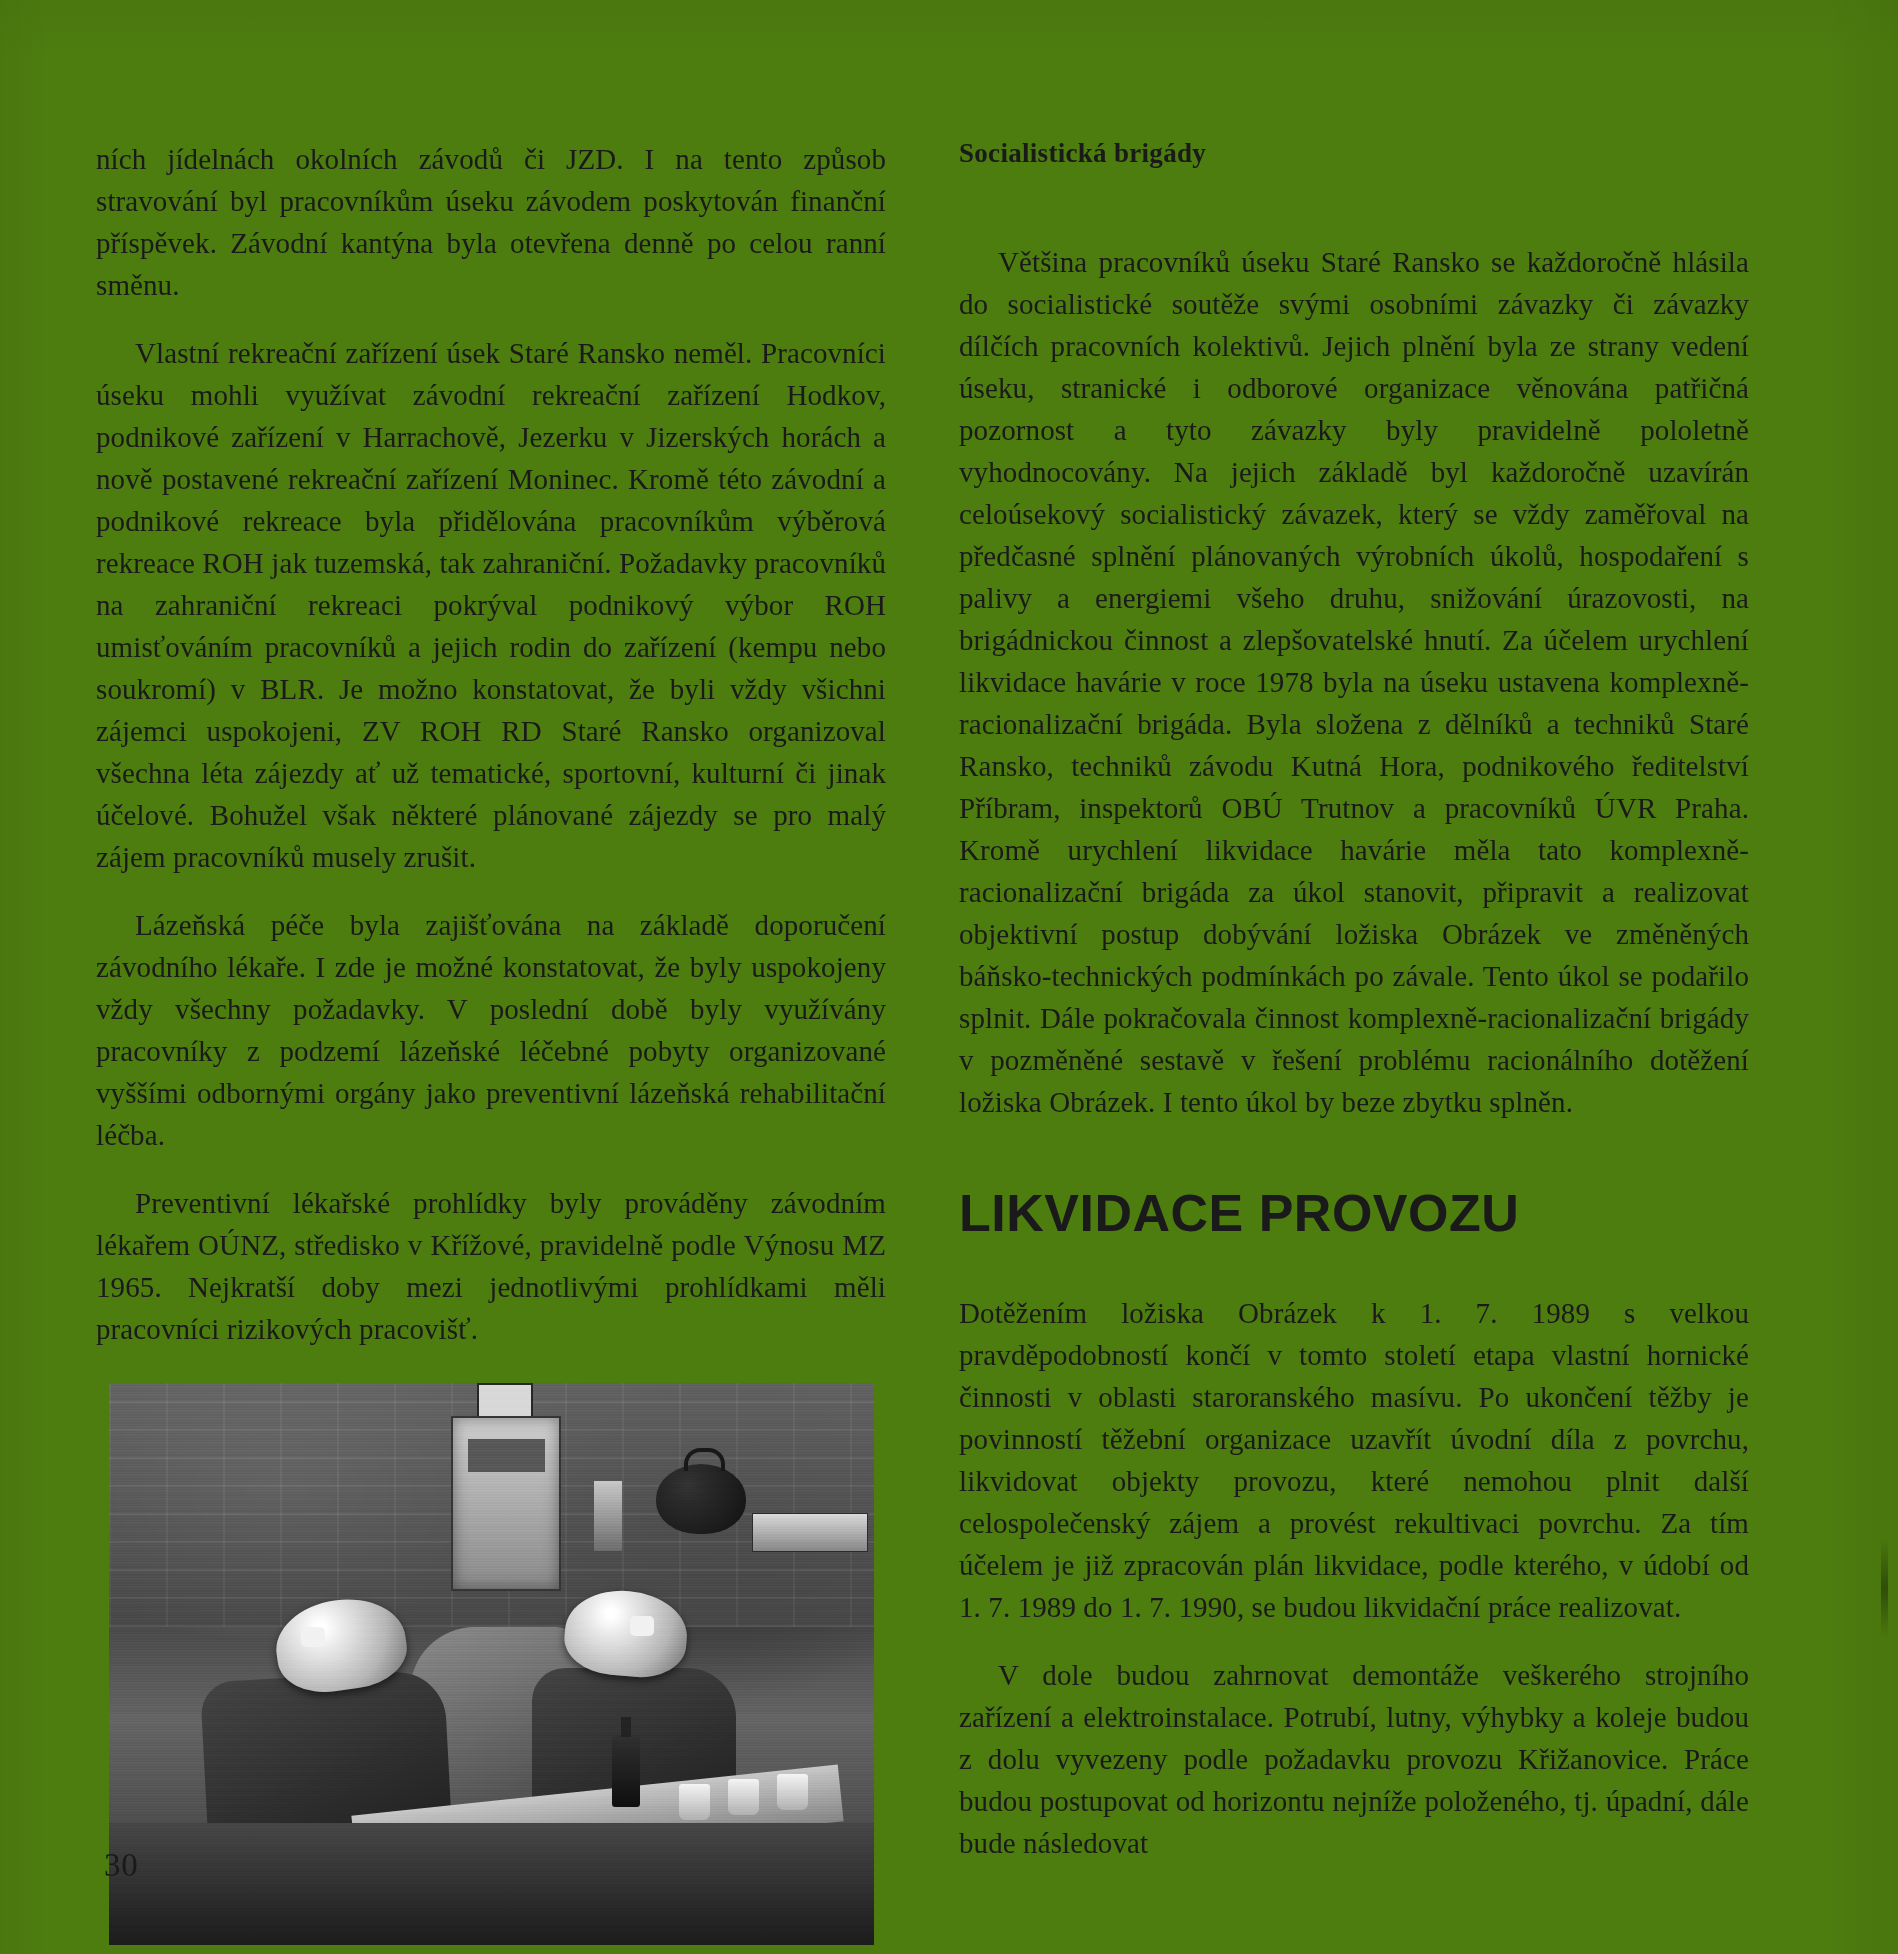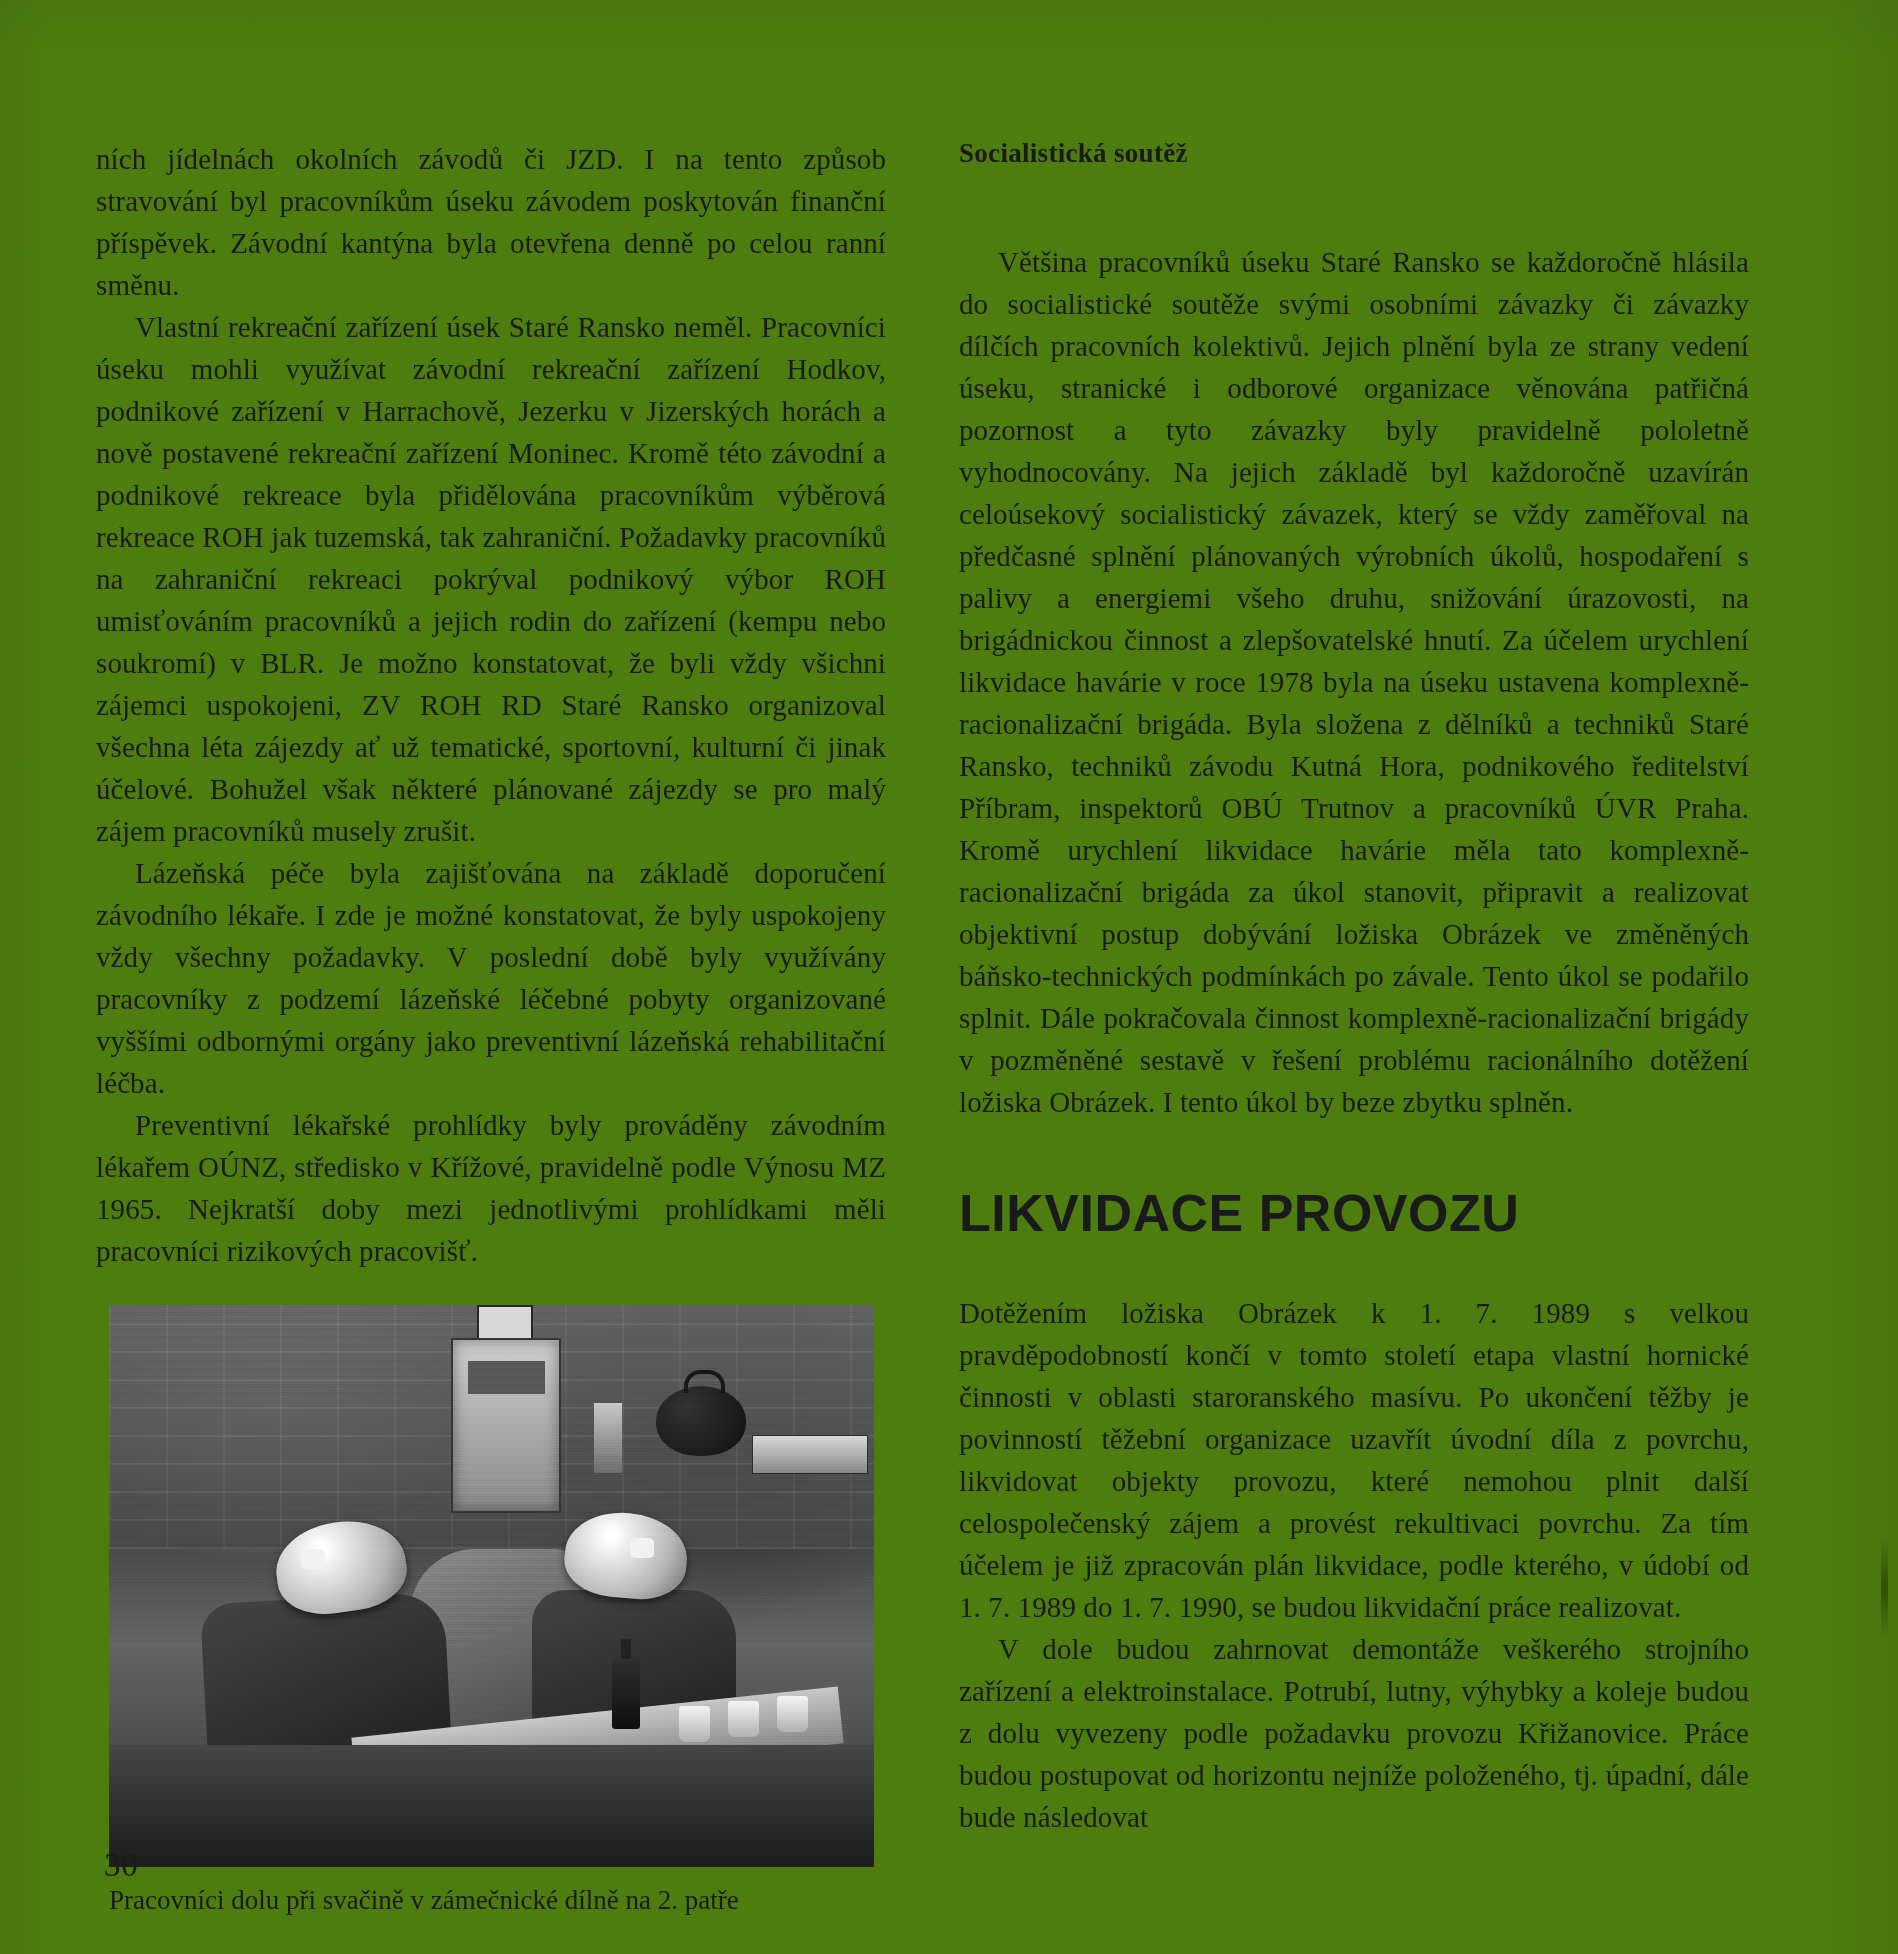--- a/index.html
+++ b/index.html
@@ -49,21 +49,21 @@
 
   p {
     margin: 0;
     font-size: 29px;
     line-height: 42px;
     text-align: justify;
     text-justify: inter-word;
     hyphens: manual;
     letter-spacing: 0.1px;
   }
-  p.indent { text-indent: 39px; }
+  p.indent { text-indent: 39px; margin-top: 26px; }
 
   .subhead {
     font-size: 27px;
     font-weight: bold;
     letter-spacing: 0.3px;
     margin: 0 0 72px 0;
   }
 
   .section-title {
     font-family: "Liberation Sans", sans-serif;
@@ -288,21 +288,21 @@
           <div class="table-leg leg-b"></div>
           <div class="cross"></div>
           <div class="floor"></div>
           <div class="grain"></div>
         </div>
         <div class="caption">Pracovníci dolu při svačině v zámečnické dílně na 2. patře</div>
       </div>
     </div>
 
     <div class="col-right">
-      <h2 class="subhead">Socialistická soutěž</h2>
+      <h2 class="subhead">Socialistická brigády</h2>
       <p class="indent">Většina pracovníků úseku Staré Ransko se každoročně hlásila do socialistické soutěže svými osobními závazky či závazky dílčích pracovních kolektivů. Jejich plnění byla ze strany vedení úseku, stranické i odborové organizace věnována patřičná pozornost a tyto závazky byly pravidelně pololetně vyhodnocovány. Na jejich základě byl každoročně uzavírán celoúsekový socialistický závazek, který se vždy zaměřoval na předčasné splnění plánovaných výrobních úkolů, hospodaření s palivy a energiemi všeho druhu, snižování úrazovosti, na brigádnickou činnost a zlepšovatelské hnutí. Za účelem urychlení likvidace havárie v roce 1978 byla na úseku ustavena komplexně-racionalizační brigáda. Byla složena z dělníků a techniků Staré Ransko, techniků závodu Kutná Hora, podnikového ředitelství Příbram, inspektorů OBÚ Trutnov a pracovníků ÚVR Praha. Kromě urychlení likvidace havárie měla tato komplexně-racionalizační brigáda za úkol stanovit, připravit a realizovat objektivní postup dobývání ložiska Obrázek ve změněných báňsko-technických podmínkách po závale. Tento úkol se podařilo splnit. Dále pokračovala činnost komplexně-racionalizační brigády v pozměněné sestavě v řešení problému racionálního dotěžení ložiska Obrázek. I tento úkol by beze zbytku splněn.</p>
       <h1 class="section-title">LIKVIDACE PROVOZU</h1>
       <p>Dotěžením ložiska Obrázek k 1. 7. 1989 s velkou pravděpodobností končí v tomto století etapa vlastní hornické činnosti v oblasti staroranského masívu. Po ukončení těžby je povinností těžební organizace uzavřít úvodní díla z povrchu, likvidovat objekty provozu, které nemohou plnit další celospolečenský zájem a provést rekultivaci povrchu. Za tím účelem je již zpracován plán likvidace, podle kterého, v údobí od 1. 7. 1989 do 1. 7. 1990, se budou likvidační práce realizovat.</p>
       <p class="indent">V dole budou zahrnovat demontáže veškerého strojního zařízení a elektroinstalace. Potrubí, lutny, výhybky a koleje budou z dolu vyvezeny podle požadavku provozu Křižanovice. Práce budou postupovat od horizontu nejníže položeného, tj. úpadní, dále bude následovat</p>
     </div>
 
   </div>
 
   <div class="folio">30</div>
   <div class="edge-mark"></div>

